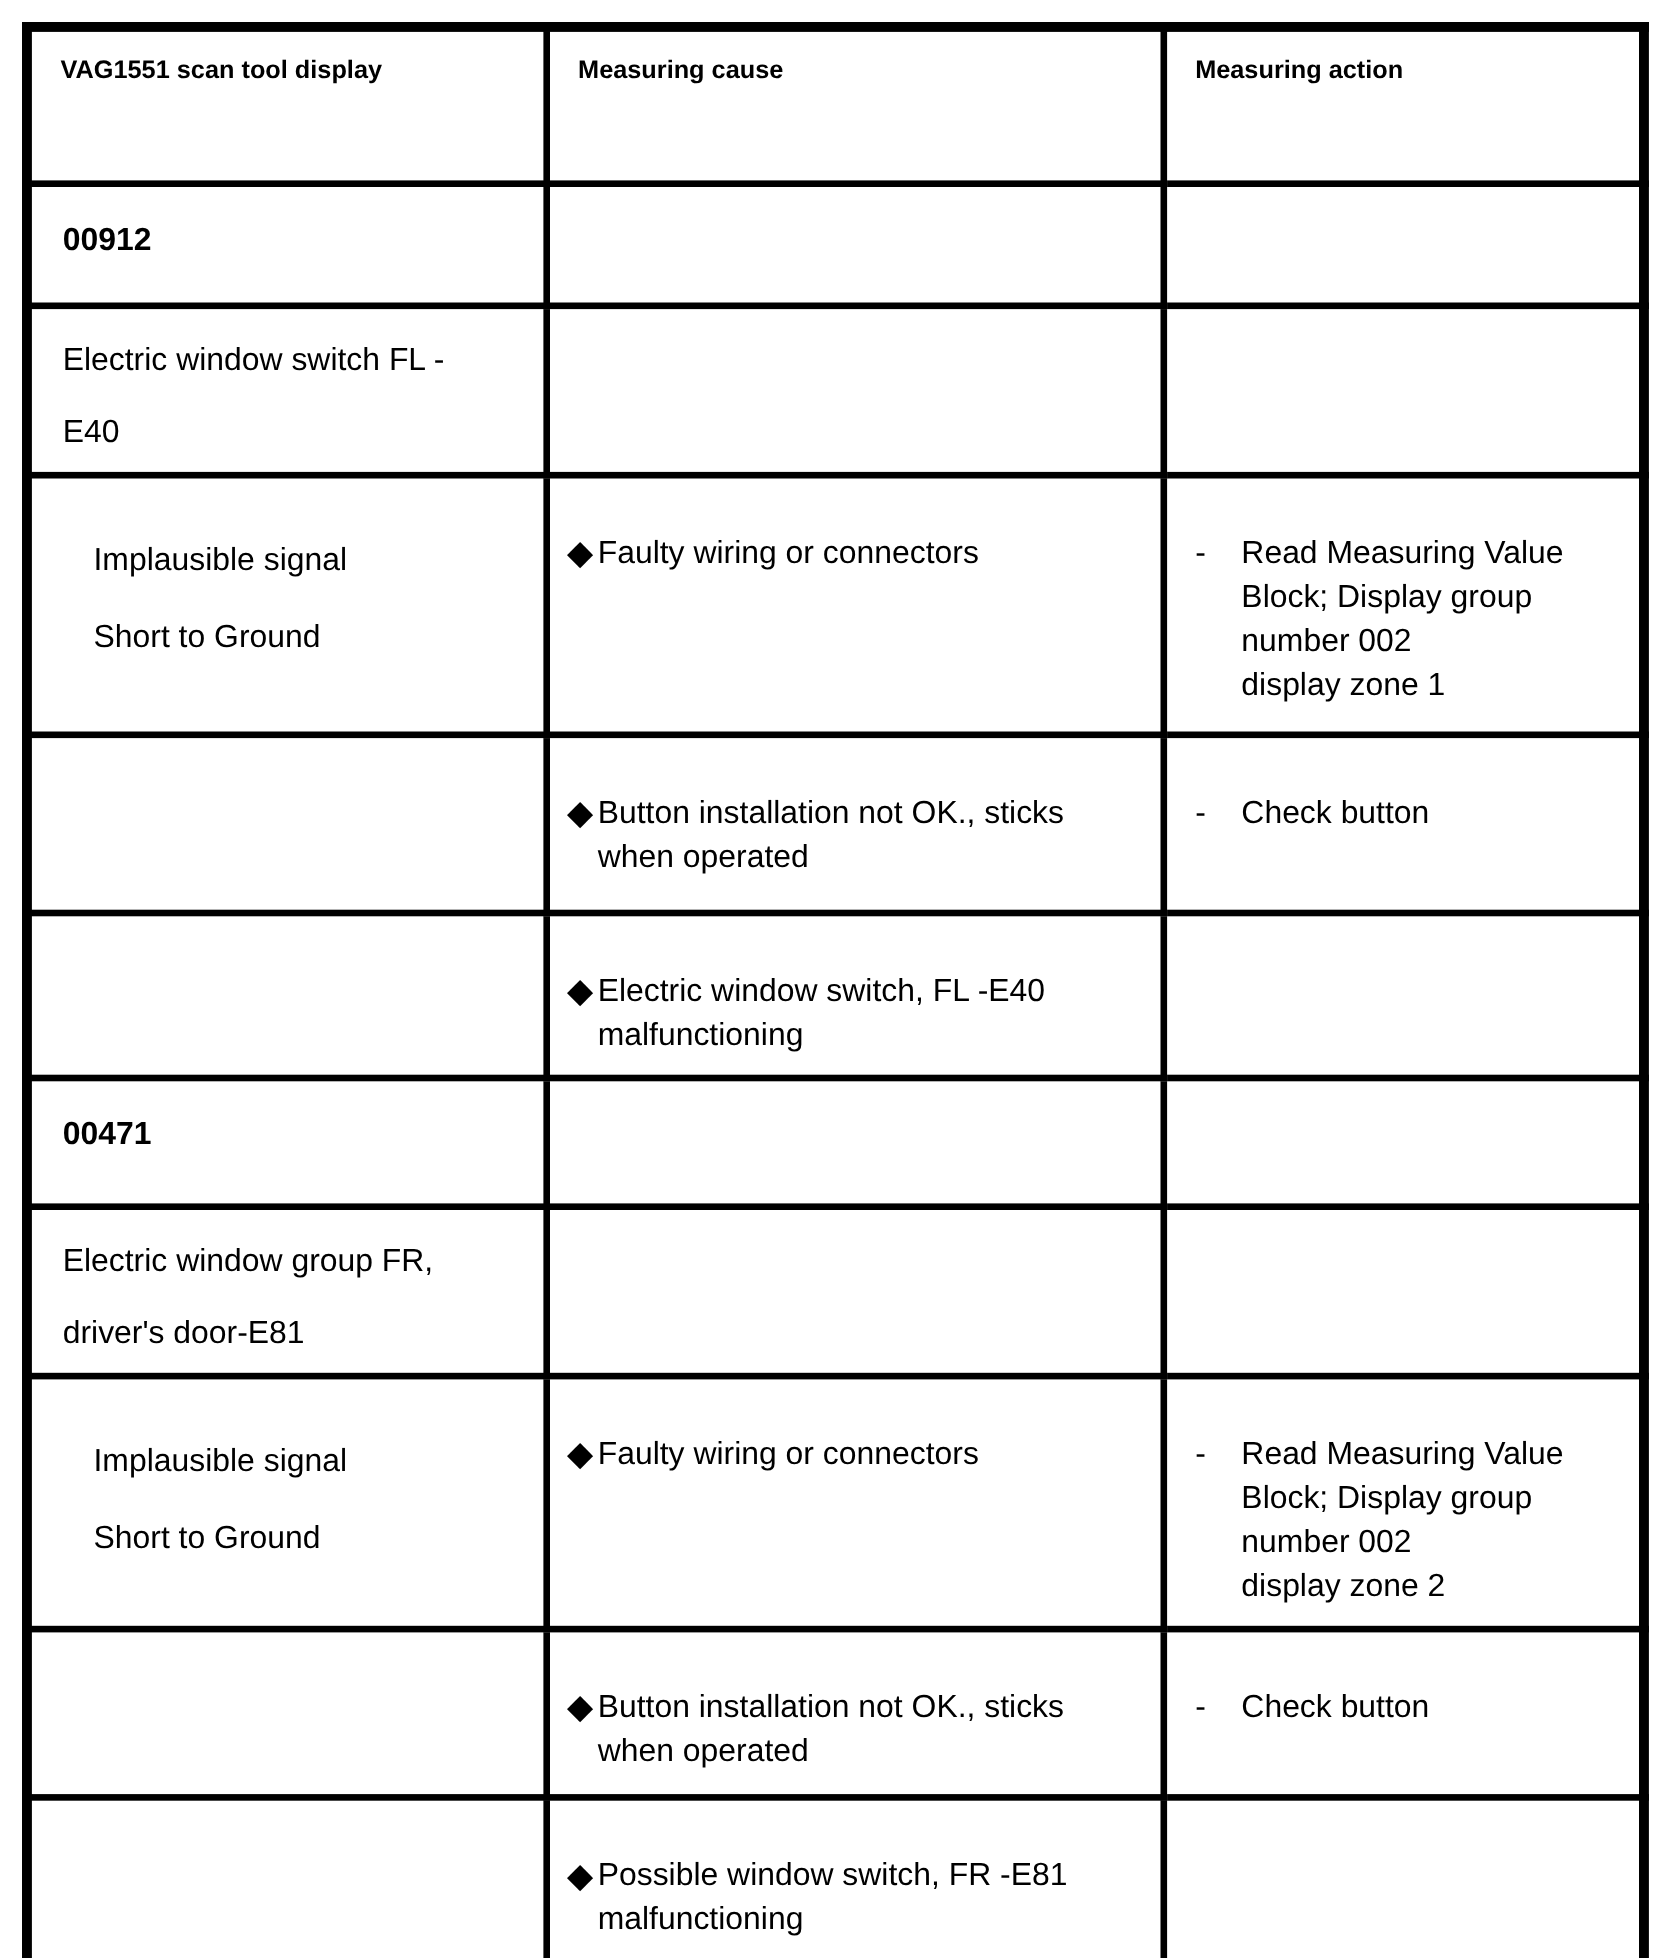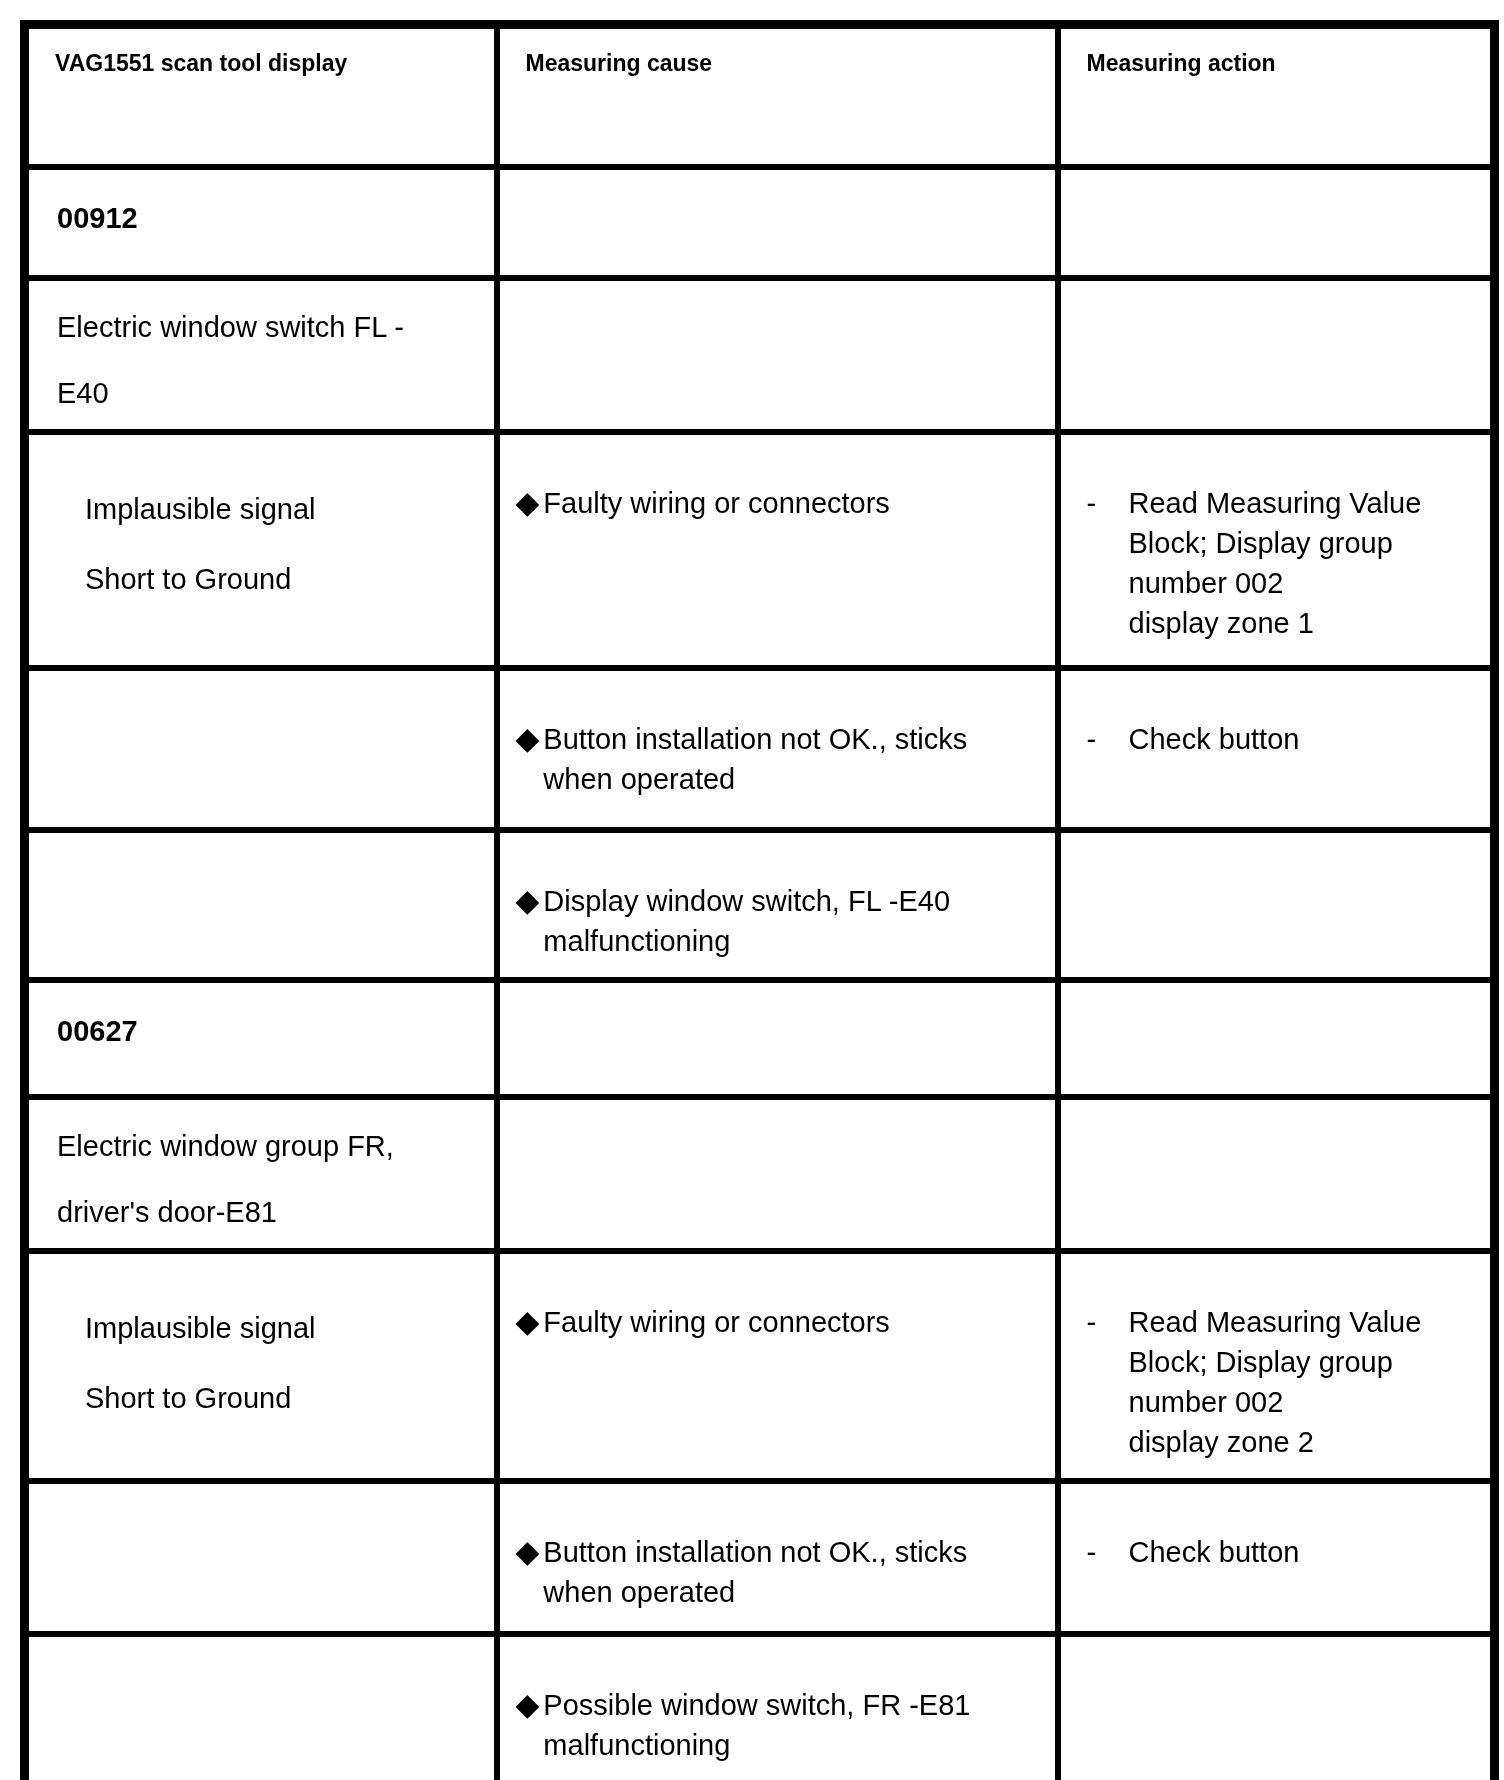--- a/index.html
+++ b/index.html
@@ -156,30 +156,30 @@
           </div>
         </td>
       </tr>
 
       <tr style="height:150px;">
         <td></td>
         <td class="cause-cell">
           <div class="flex-item">
             <span class="diamond">◆</span>
             <div class="itext">
-                <div class="ln">Display window switch, FL -E40</div>
+                <div class="ln">Electric window switch, FL -E40</div>
                 <div class="ln">malfunctioning</div>
               </div>
           </div>
         </td>
         <td></td>
       </tr>
 
       <tr style="height:117px;">
-        <td class="cell code">00627</td>
+        <td class="cell code">00471</td>
         <td></td>
         <td></td>
       </tr>
 
       <tr style="height:154px;">
         <td class="cell comp">
             <div class="ln">Electric window group FR,</div>
             <div class="ln">driver's door-E81</div>
           </td>
         <td></td>

